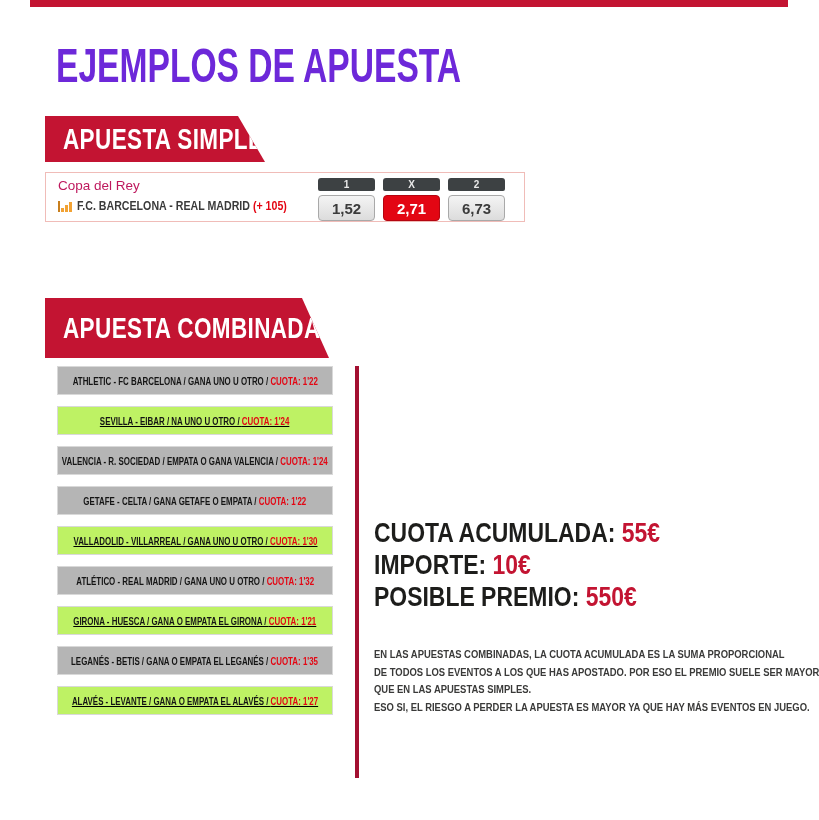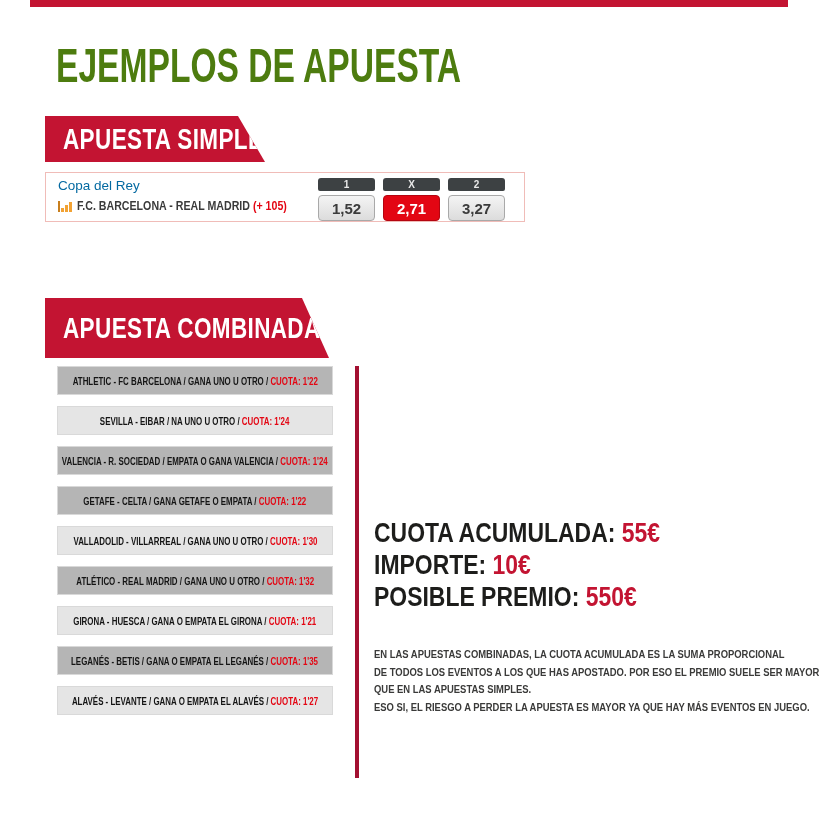--- a/index.html
+++ b/index.html
@@ -3,35 +3,35 @@
 <meta charset="utf-8">
 <style>
   * { margin:0; padding:0; box-sizing:border-box; }
   html,body { background:#ffffff; }
   body { font-family:"Liberation Sans", sans-serif; }
   .canvas { position:relative; width:819px; height:820px; background:#ffffff; overflow:hidden; }
 
   .top-bar { position:absolute; left:30px; top:0; width:758px; height:7px; background:#c31432; }
 
   .page-title { position:absolute; left:56px; top:38px; font-size:48px; font-weight:bold;
-    color:#4d7c0f; white-space:nowrap; }
+    color:#6d28d9; white-space:nowrap; }
   .cond { display:inline-block; white-space:nowrap; transform-origin:left center; }
   .cond-c { display:inline-block; white-space:nowrap; transform-origin:center center; }
 
   .ribbon { position:absolute; background:#c31432; color:#ffffff;
     clip-path:polygon(0 0, calc(100% - 27px) 0, 100% 100%, 0 100%);
     display:flex; align-items:center; padding-left:18px; }
   .ribbon .cond { font-size:30px; font-weight:bold; letter-spacing:.5px; transform:scaleX(.75); }
   .ribbon1 { left:45px; top:116px; width:220px; height:46px; }
   .ribbon2 { left:45px; top:298px; width:284px; height:60px; }
 
   
   .bet-box { position:absolute; left:45px; top:172px; width:480px; height:50px;
     background:#ffffff; border:1px solid #f0bcb8; }
-  .competition { position:absolute; left:12px; top:5px; font-size:13.5px; color:#0369a1; }
+  .competition { position:absolute; left:12px; top:5px; font-size:13.5px; color:#be185d; }
   .team-row { position:absolute; left:12px; top:26px; display:flex; align-items:center; gap:5px; }
   .team-row .cond { font-size:12.5px; font-weight:bold; transform:scaleX(.85); color:#3a3a3a; }
   .handicap { color:#e30613; }
   .chart-icon { display:inline-flex; align-items:flex-end; gap:1px; height:11px;
     border-left:2px solid #c87f1e; padding-left:1px; }
   .chart-icon i { display:block; width:3px; background:#f2a233; }
   .chart-icon i.b1{height:4px;} .chart-icon i.b2{height:7px;} .chart-icon i.b3{height:10px;}
 
   .odds-col { position:absolute; top:5px; width:57px; }
   .odds-col.c1{ left:272px; } .odds-col.c2{ left:337px; } .odds-col.c3{ left:402px; }
@@ -41,21 +41,21 @@
   .odds-btn { margin-top:4px; height:26px; border-radius:4px; display:flex; align-items:center;
     justify-content:center; font-size:15px; font-weight:bold; color:#3b3b3b;
     background:linear-gradient(#f4f4f4,#dcdcdc); border:1px solid #a9a9a9; cursor:pointer; }
   .odds-btn.selected { background:#e30613; border-color:#b40510; color:#ffffff; }
 
   
   .combo-list { position:absolute; left:57px; top:366px; width:276px; display:flex;
     flex-direction:column; gap:11px;text-align:right; }
   .combo-row { height:29px; border:1px solid #d9d9d9; display:flex; align-items:center;
     justify-content:center; }
-  .combo-row.dark { background:#b5b5b5; } .combo-row.light { background:#e5e5e5; }
+  .combo-row.dark { background:#b5b5b5; } .combo-row.light { background:#bef264;text-decoration:underline; }
   .combo-row .cond-c { font-size:11px; font-weight:bold; color:#141414; transform:scaleX(.72); }
   .combo-row .cuota { color:#e30613; }
 
   .v-divider { position:absolute; left:355px; top:366px; width:4px; height:412px; background:#a31031; }
 
   
   .summary { position:absolute; left:374px; top:518px; }
   .summary .line { height:32px; }
   .summary .cond { font-size:27px; font-weight:bold; color:#1d1d1b; transform:scaleX(.85); }
   .summary .value { color:#c31432; }
@@ -96,21 +96,21 @@
     <div class="odds-col c1">
       <div class="odds-header">1</div>
       <div class="odds-btn">1,52</div>
     </div>
     <div class="odds-col c2">
       <div class="odds-header">X</div>
       <div class="odds-btn selected">2,71</div>
     </div>
     <div class="odds-col c3">
       <div class="odds-header">2</div>
-      <div class="odds-btn">3,27</div>
+      <div class="odds-btn">6,73</div>
     </div>
   </div>
 
   <div class="ribbon ribbon2">
     <span class="cond">APUESTA COMBINADA</span>
   </div>
 
   <div class="combo-list">
     <div class="combo-row dark">
       <span class="cond-c"><span>ATHLETIC - FC BARCELONA / GANA UNO U OTRO / </span><span class="cuota">CUOTA: 1'22</span></span>

